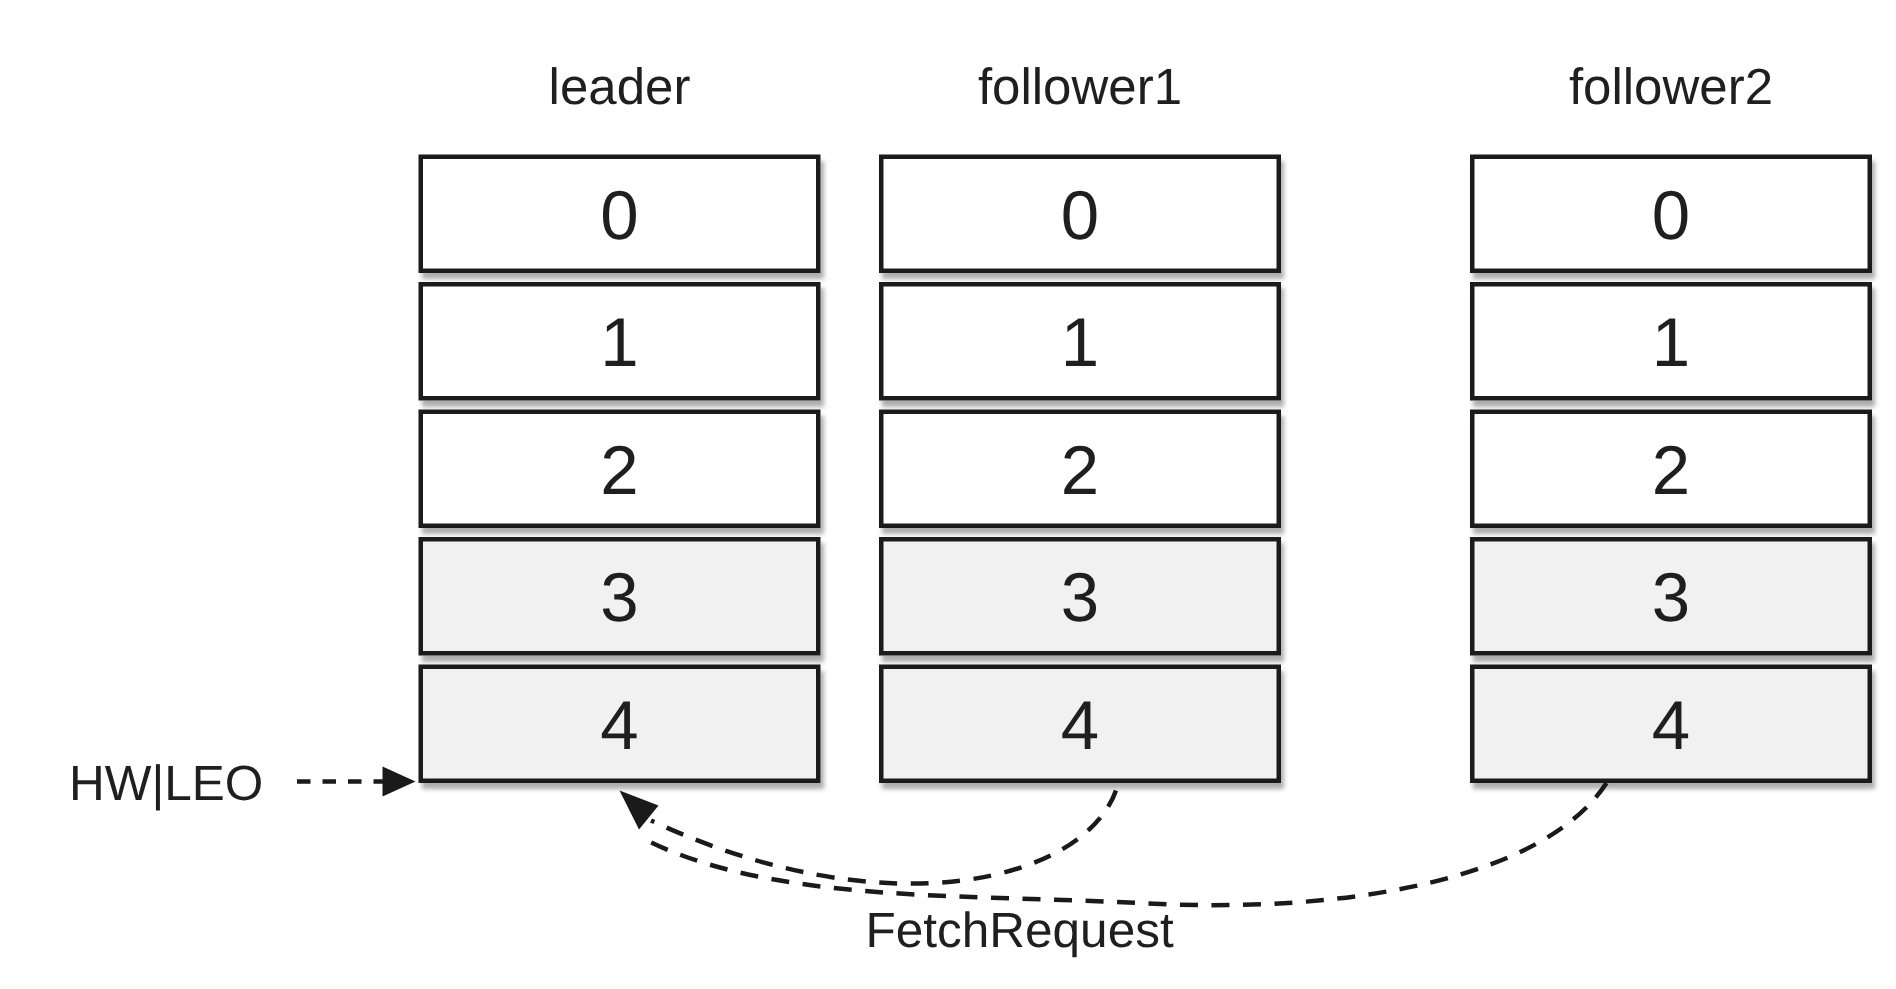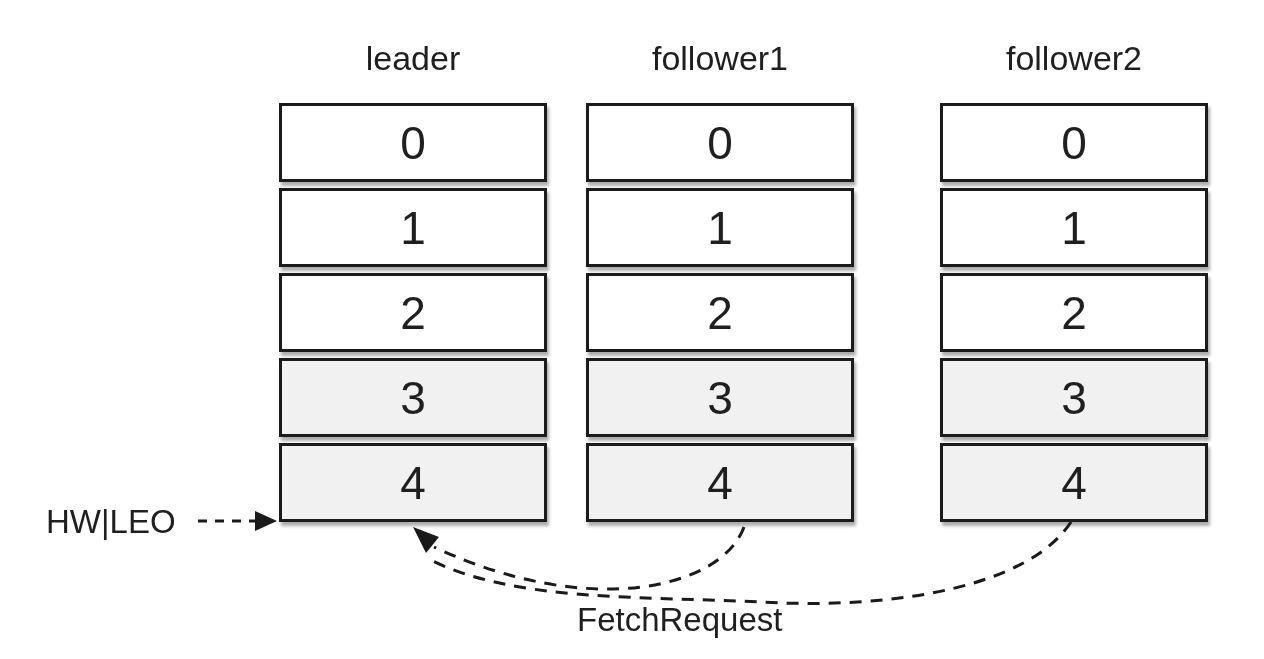--- a/index.html
+++ b/index.html
@@ -87,21 +87,21 @@
     <div class="node-title">follower1</div>
     <div class="log-entries">
       <div class="log-entry">0</div>
       <div class="log-entry">1</div>
       <div class="log-entry">2</div>
       <div class="log-entry highlighted">3</div>
       <div class="log-entry highlighted">4</div>
     </div>
   </div>
 
-  <div class="node-column" style="left:940px">
+  <div class="node-column" style="left:980px">
     <div class="node-title">follower2</div>
     <div class="log-entries">
       <div class="log-entry">0</div>
       <div class="log-entry">1</div>
       <div class="log-entry">2</div>
       <div class="log-entry highlighted">3</div>
       <div class="log-entry highlighted">4</div>
     </div>
   </div>
 

